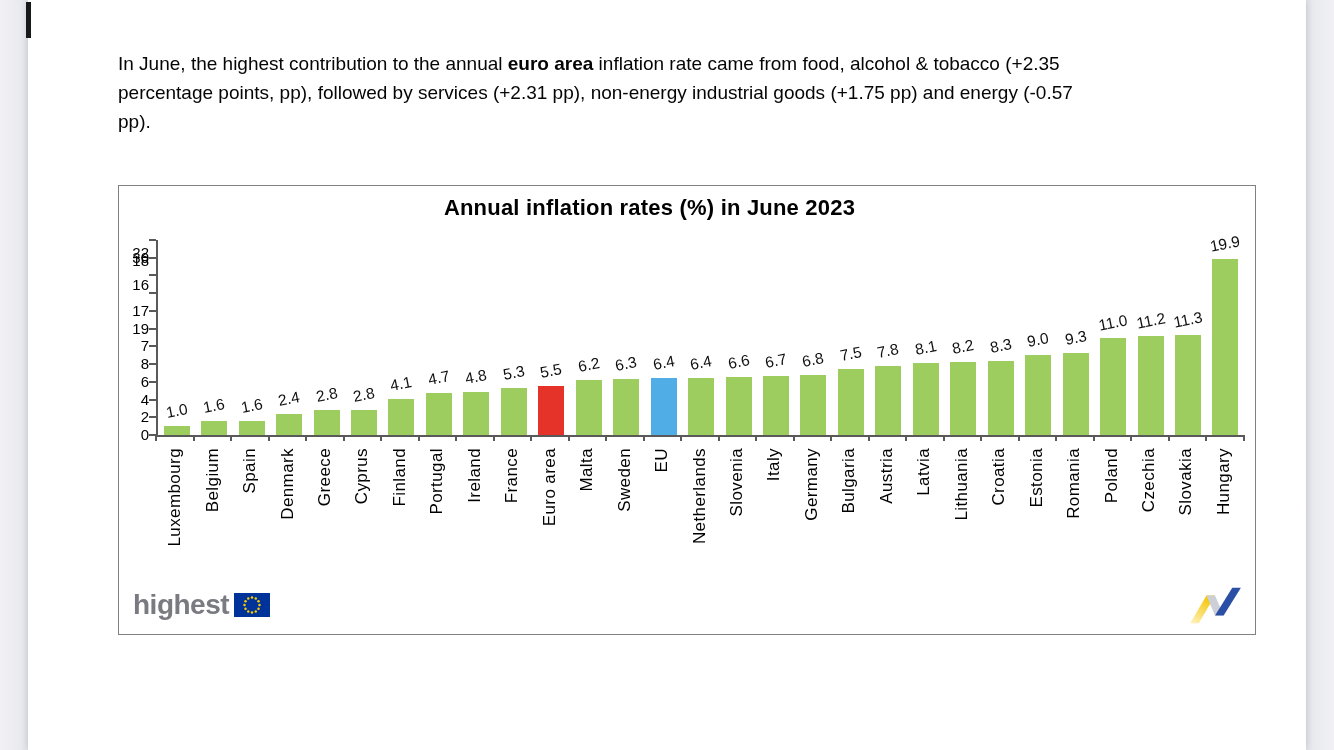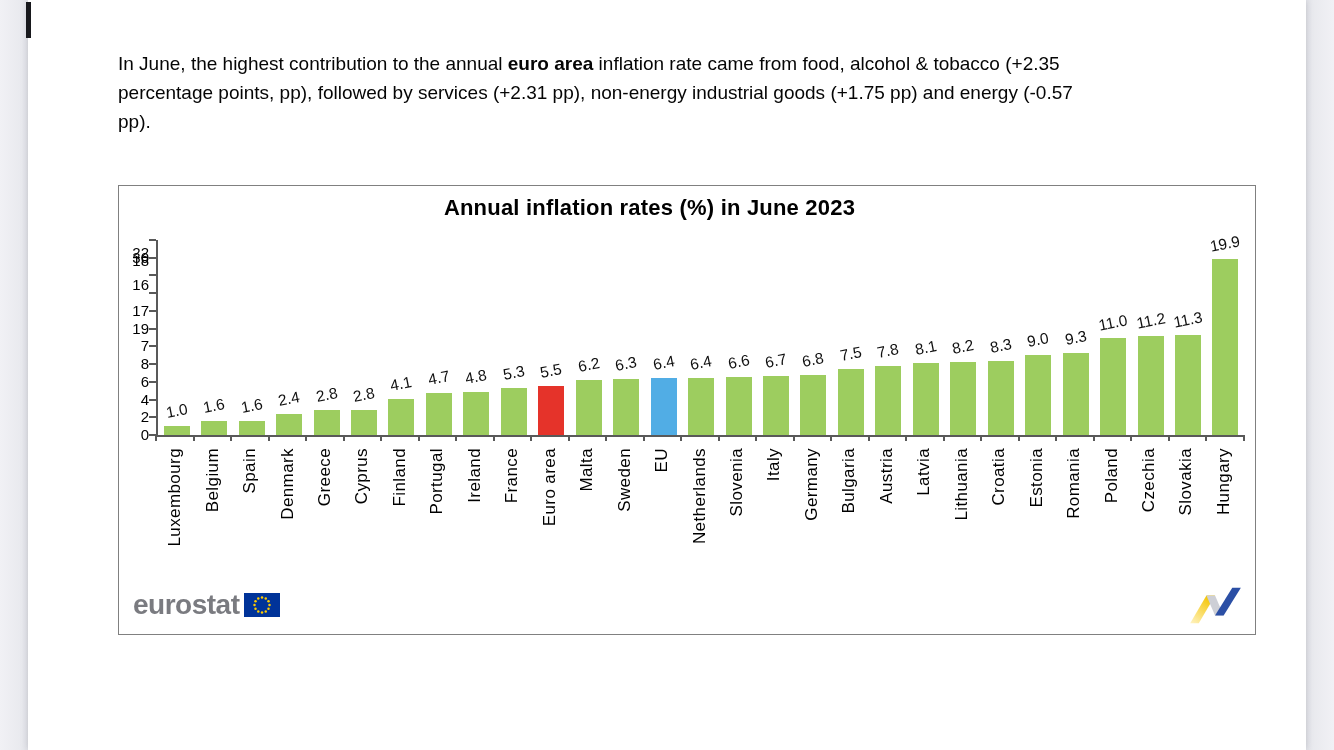--- a/index.html
+++ b/index.html
@@ -351,21 +351,21 @@
         <div class="cat">
           <span>Slovakia</span>
         </div>
         <div class="cat">
           <span>Hungary</span>
         </div>
       </div>
 
     <div class="chart-footer">
       <div class="eurostat">
-        <span class="word">eurostat</span>
+        <span class="word">highest</span>
         <svg width="36" height="24" viewBox="0 0 36 24">
           <rect x="0" y="0" width="36" height="24" fill="#003399"></rect>
           <g id="flag-stars" fill="#FFCC00">
               <circle cx="18.00" cy="4.50" r="1.25"></circle>
               <circle cx="21.75" cy="5.50" r="1.25"></circle>
               <circle cx="24.50" cy="8.25" r="1.25"></circle>
               <circle cx="25.50" cy="12.00" r="1.25"></circle>
               <circle cx="24.50" cy="15.75" r="1.25"></circle>
               <circle cx="21.75" cy="18.50" r="1.25"></circle>
               <circle cx="18.00" cy="19.50" r="1.25"></circle>

